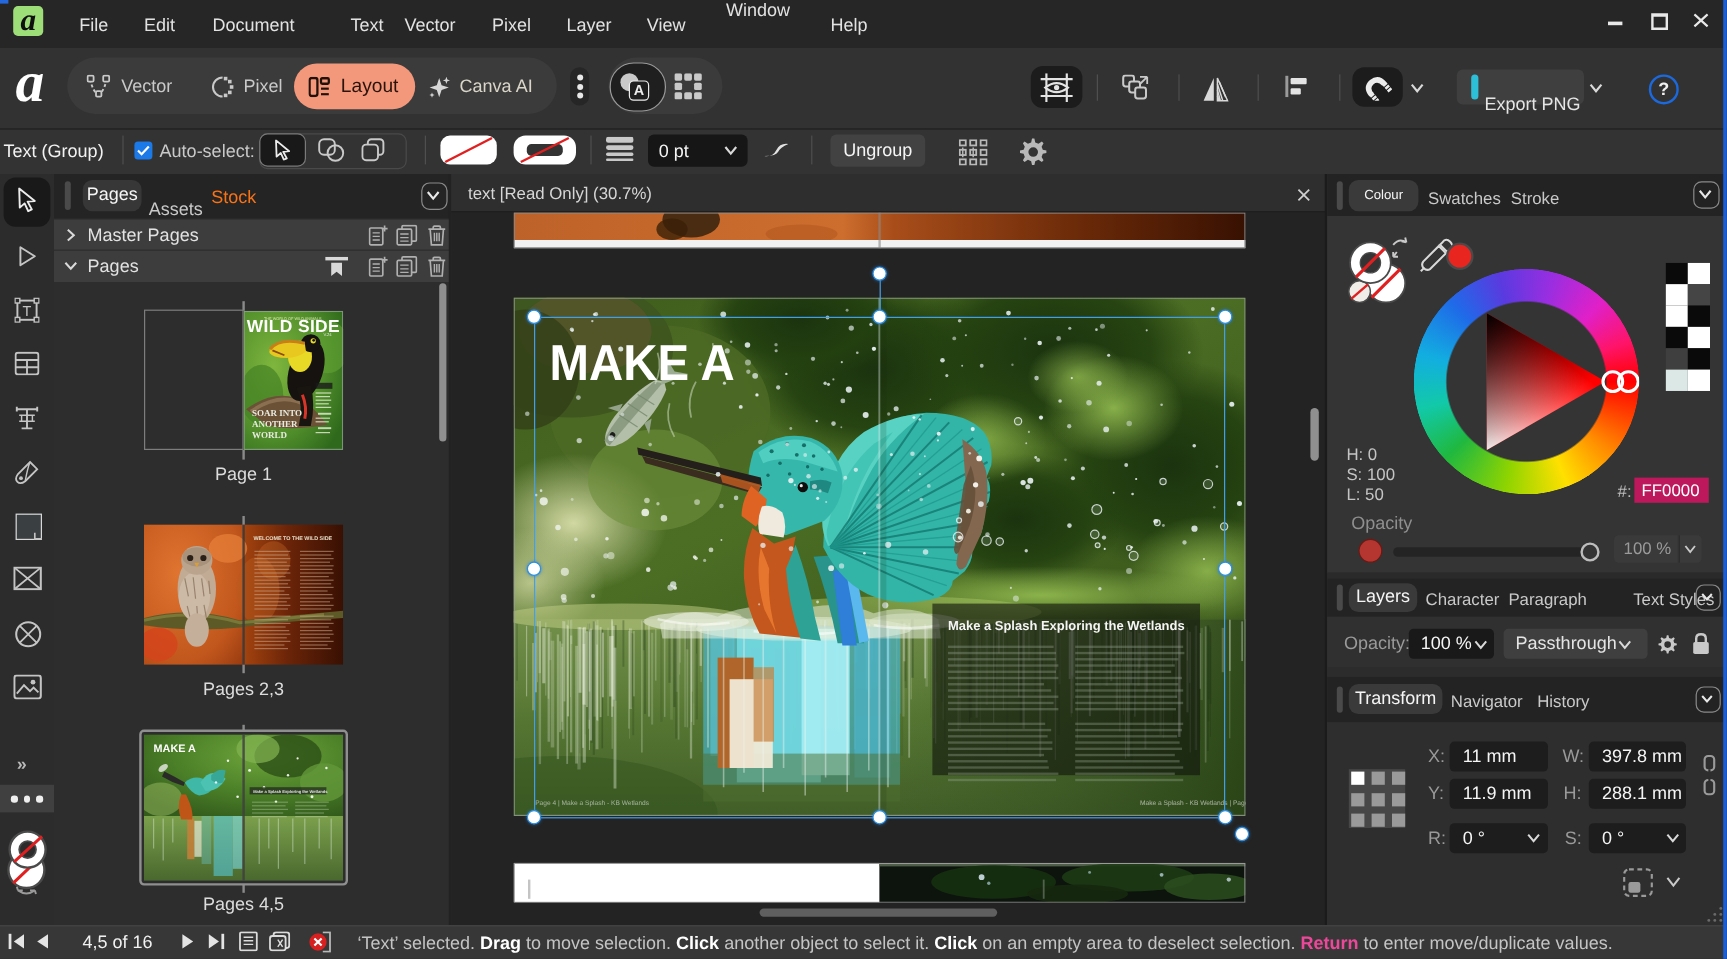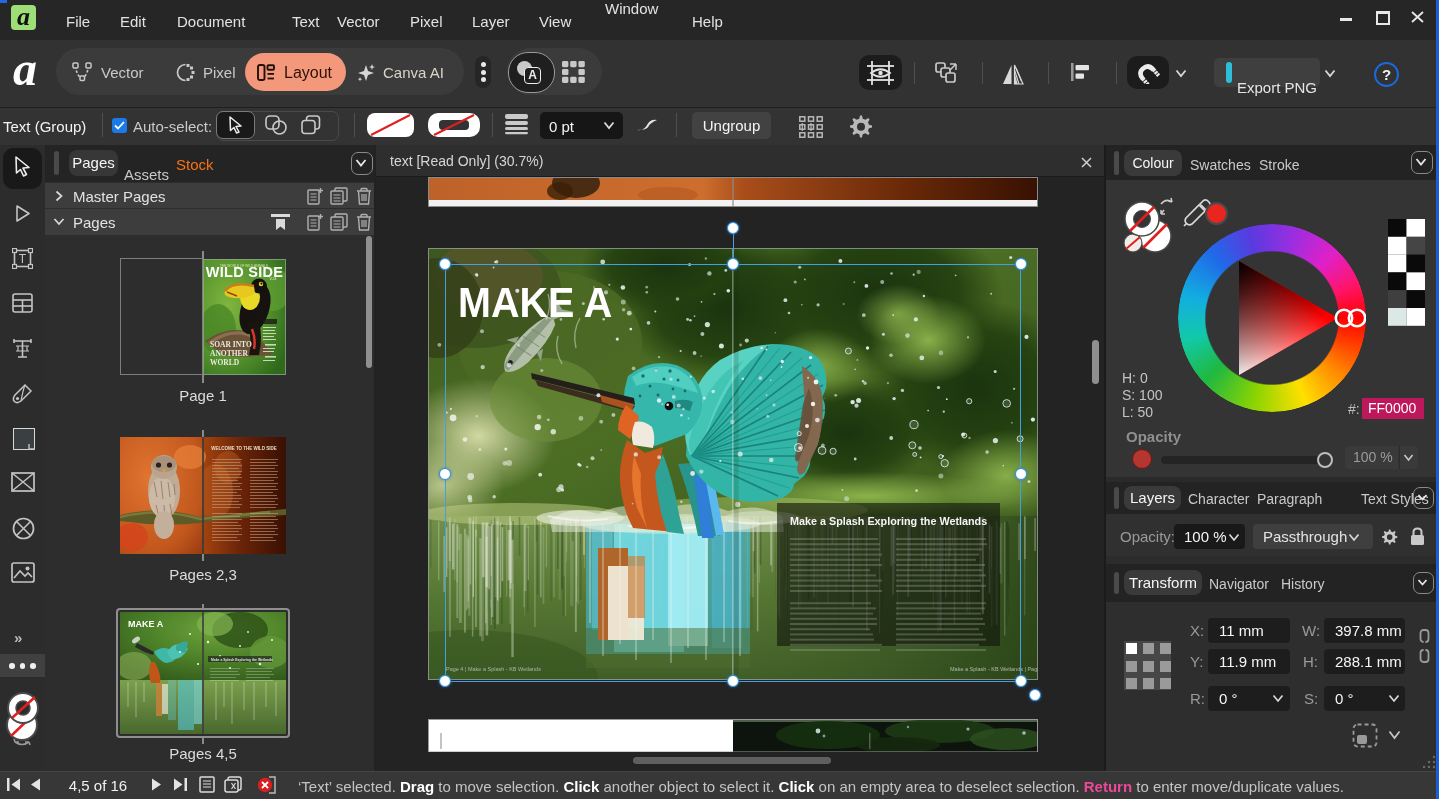--- a/index.html
+++ b/index.html
@@ -1303,21 +1303,21 @@
 
 <div class="a" style="left:733px;top:228px;width:1.4px;height:37px;background:#4aa0e8;"></div>
 <div class="a" style="left:445px;top:264px;width:576px;height:418px;border:1.6px solid #42a0ea;box-sizing:border-box;"></div>
 <div class="a" style="left:438.8px;top:257.8px;width:12.4px;height:12.4px;background:#ffffff;border:1.6px solid #2e8fe0;border-radius:50%;box-sizing:border-box;box-shadow:0 0 3px rgba(40,120,200,0.8);"></div><div class="a" style="left:726.8px;top:257.8px;width:12.4px;height:12.4px;background:#ffffff;border:1.6px solid #2e8fe0;border-radius:50%;box-sizing:border-box;box-shadow:0 0 3px rgba(40,120,200,0.8);"></div><div class="a" style="left:1014.8px;top:257.8px;width:12.4px;height:12.4px;background:#ffffff;border:1.6px solid #2e8fe0;border-radius:50%;box-sizing:border-box;box-shadow:0 0 3px rgba(40,120,200,0.8);"></div><div class="a" style="left:438.8px;top:467.8px;width:12.4px;height:12.4px;background:#ffffff;border:1.6px solid #2e8fe0;border-radius:50%;box-sizing:border-box;box-shadow:0 0 3px rgba(40,120,200,0.8);"></div><div class="a" style="left:1014.8px;top:467.8px;width:12.4px;height:12.4px;background:#ffffff;border:1.6px solid #2e8fe0;border-radius:50%;box-sizing:border-box;box-shadow:0 0 3px rgba(40,120,200,0.8);"></div><div class="a" style="left:438.8px;top:674.8px;width:12.4px;height:12.4px;background:#ffffff;border:1.6px solid #2e8fe0;border-radius:50%;box-sizing:border-box;box-shadow:0 0 3px rgba(40,120,200,0.8);"></div><div class="a" style="left:726.8px;top:674.8px;width:12.4px;height:12.4px;background:#ffffff;border:1.6px solid #2e8fe0;border-radius:50%;box-sizing:border-box;box-shadow:0 0 3px rgba(40,120,200,0.8);"></div><div class="a" style="left:1014.8px;top:674.8px;width:12.4px;height:12.4px;background:#ffffff;border:1.6px solid #2e8fe0;border-radius:50%;box-sizing:border-box;box-shadow:0 0 3px rgba(40,120,200,0.8);"></div><div class="a" style="left:726.8px;top:221.8px;width:12.4px;height:12.4px;background:#ffffff;border:1.6px solid #2e8fe0;border-radius:50%;box-sizing:border-box;box-shadow:0 0 3px rgba(40,120,200,0.8);"></div><div class="a" style="left:1028.8px;top:688.8px;width:12.4px;height:12.4px;background:#ffffff;border:1.6px solid #2e8fe0;border-radius:50%;box-sizing:border-box;box-shadow:0 0 3px rgba(40,120,200,0.8);"></div>
 
 <div class="a" style="left:1104px;top:145px;width:2px;height:626px;background:#1b1b1b;"></div>
 <div class="a" style="left:1106px;top:145px;width:333px;height:626px;background:#343434;"></div>
 
 <div class="a" style="left:1106px;top:145px;width:333px;height:35px;background:#232323;"></div>
 <div class="a" style="left:1114px;top:151px;width:5px;height:24px;background:#4a4a4a;border-radius:3px;"></div>
-<div class="a" style="left:1124px;top:150px;width:58px;height:26px;background:#3a3a3a;border-radius:8px;color:#f5f5f5;font-size:14px;text-align:center;line-height:26px;">Colour</div>
+<div class="a" style="left:1124px;top:150px;width:58px;height:26px;background:#3a3a3a;border-radius:8px;color:#f5f5f5;font-size:11px;text-align:center;line-height:26px;">Colour</div>
 <div class="a" style="left:1190px;top:157px;color:#c9c9c9;font-size:14px;white-space:nowrap;">Swatches</div>
 <div class="a" style="left:1259px;top:157px;color:#c9c9c9;font-size:14px;white-space:nowrap;">Stroke</div>
 <div class="a" style="left:1411px;top:151px;width:20px;height:21px;border:1.7px solid #8a8a8a;border-radius:7px;"></div>
 <svg class="a" style="left:1415px;top:158px;" width="12" height="8" viewBox="0 0 12 8">
         <path d="M1.5 1 L6 6.5 L10.5 1" fill="none" stroke="#e8e8e8" stroke-width="1.8"></path>
       </svg>
 
 
 <svg class="a" style="left:1120px;top:196px;" width="58" height="60" viewBox="0 0 58 60">
 <circle cx="35" cy="40" r="16" fill="#ffffff" stroke="#4a4a4a" stroke-width="1.5"></circle>
@@ -1375,21 +1375,21 @@
         </g>
 <circle cx="166" cy="94" r="8.2" fill="none" stroke="#ffffff" stroke-width="2.6"></circle>
 <circle cx="179" cy="94" r="8.2" fill="none" stroke="#ffffff" stroke-width="2.6"></circle>
 </svg>
 
 <div class="a" style="left:1122px;top:370px;color:#c4c4c4;font-size:14px;">H: 0</div>
 <div class="a" style="left:1122px;top:387px;color:#c4c4c4;font-size:14px;">S: 100</div>
 <div class="a" style="left:1122px;top:404px;color:#c4c4c4;font-size:14px;">L: 50</div>
 <div class="a" style="left:1348px;top:401px;color:#bdbdbd;font-size:14px;">#:</div>
 <div class="a" style="left:1362px;top:398px;width:62px;height:21px;background:#be185d;color:#ffffff;font-size:14px;line-height:21px;padding-left:6px;box-sizing:border-box;">FF0000</div>
-<div class="a" style="left:1126px;top:428px;color:#8f8f8f;font-size:15px;font-weight:bold;">Opacity</div>
+<div class="a" style="left:1126px;top:428px;color:#8f8f8f;font-size:15px;">Opacity</div>
 <div class="a" style="left:1132px;top:449px;width:20px;height:20px;background:#b53530;border:1.5px solid #6a1a14;border-radius:50%;box-sizing:border-box;"></div>
 <div class="a" style="left:1161px;top:456px;width:170px;height:8px;background:#242424;border-radius:4px;"></div>
 <div class="a" style="left:1317px;top:452px;width:16px;height:16px;border:2px solid #bdbdbd;border-radius:50%;background:#343434;box-sizing:border-box;"></div>
 <div class="a" style="left:1345px;top:446px;width:53px;height:23px;background:#3a3a3a;border-radius:4px 0 0 4px;color:#9a9a9a;font-size:14px;line-height:23px;padding-left:8px;box-sizing:border-box;">100 %</div>
 <div class="a" style="left:1399px;top:446px;width:19px;height:23px;background:#3a3a3a;border-left:1px solid #2c2c2c;border-radius:0 4px 4px 0;box-sizing:border-box;"></div>
 <svg class="a" style="left:1403px;top:454px;" width="11" height="8" viewBox="0 0 11 8">
         <path d="M1.5 1 L5.5 6 L9.5 1" fill="none" stroke="#c9c9c9" stroke-width="1.6"></path>
       </svg>
 
 

